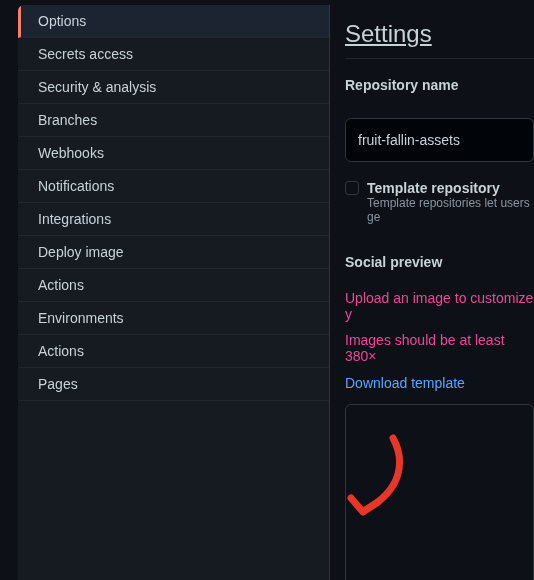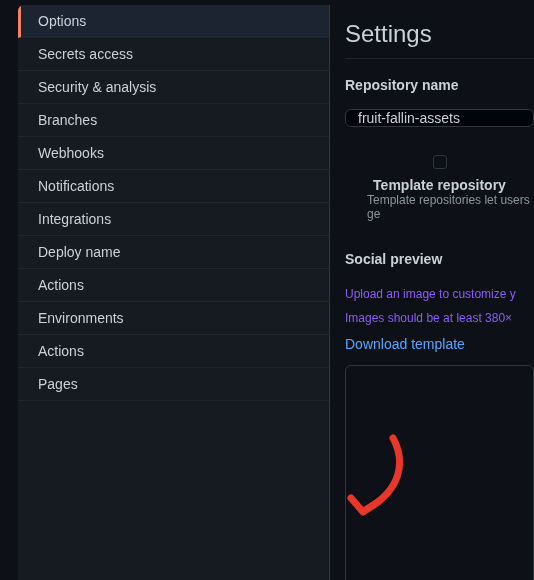--- a/index.html
+++ b/index.html
@@ -43,42 +43,42 @@
       padding: 20px 0 0 15px;
       position: relative;
     }
     .heading {
       font-size: 24px;
       font-weight: 400;
       color: #c9d1d9;
       padding-bottom: 10px;
       border-bottom: 1px solid #21262d;
       margin-bottom: 18px;
+      text-decoration: underline;
     }
     .field-label {
       font-size: 14px;
       font-weight: 600;
       color: #c9d1d9;
-      margin-bottom: 16px;
+      margin-bottom: 25px;
     }
     .text-input {
       background: #010409;
       border: 1px solid #30363d;
       border-radius: 6px;
       color: #c9d1d9;
-      padding: 0 12px;
+      padding: 13px 12px;
       font-size: 14px;
       width: 100%;
     }
     .checkbox-row {
       display: flex;
       align-items: center;
-      margin-top: 28px;
+      margin-top: 18px;
       gap: 8px;
-      flex-direction: column;
     }
     .checkbox {
       width: 14px;
       height: 14px;
       border: 1px solid #30363d;
       border-radius: 3px;
       background: #0d1117;
     }
     .checkbox-label {
       font-size: 14px;
@@ -91,22 +91,22 @@
       margin-left: 22px;
     }
     .section-label {
       font-size: 14px;
       font-weight: 600;
       color: #c9d1d9;
       margin-top: 30px;
       margin-bottom: 20px;
     }
     .body-text {
-      font-size: 12px;
-      color: #8b5cf6;
+      font-size: 14px;
+      color: #ec4899;
       margin-bottom: 10px;
     }
     .link {
       color: #58a6ff;
       font-size: 14px;
       cursor: pointer;
       text-align: right;
     }
     .preview-box {
       margin-top: 12px;
@@ -127,21 +127,21 @@
 <body>
 
 <nav class="sidebar">
   <div class="sidebar-item active">Options</div>
   <div class="sidebar-item">Secrets access</div>
   <div class="sidebar-item">Security &amp; analysis</div>
   <div class="sidebar-item">Branches</div>
   <div class="sidebar-item">Webhooks</div>
   <div class="sidebar-item">Notifications</div>
   <div class="sidebar-item">Integrations</div>
-  <div class="sidebar-item">Deploy name</div>
+  <div class="sidebar-item">Deploy image</div>
   <div class="sidebar-item">Actions</div>
   <div class="sidebar-item">Environments</div>
   <div class="sidebar-item">Actions</div>
   <div class="sidebar-item">Pages</div>
 </nav>
 
 <main class="main">
   <h1 class="heading">Settings</h1>
 
   <div class="field-label">Repository name</div>

